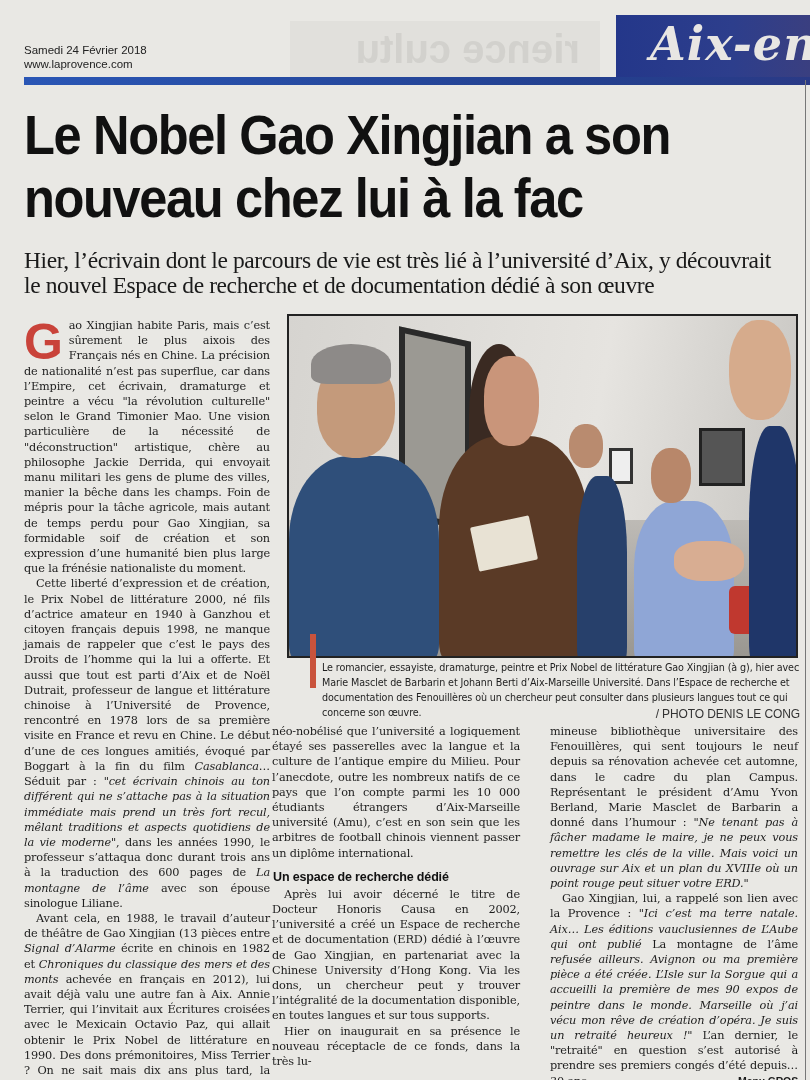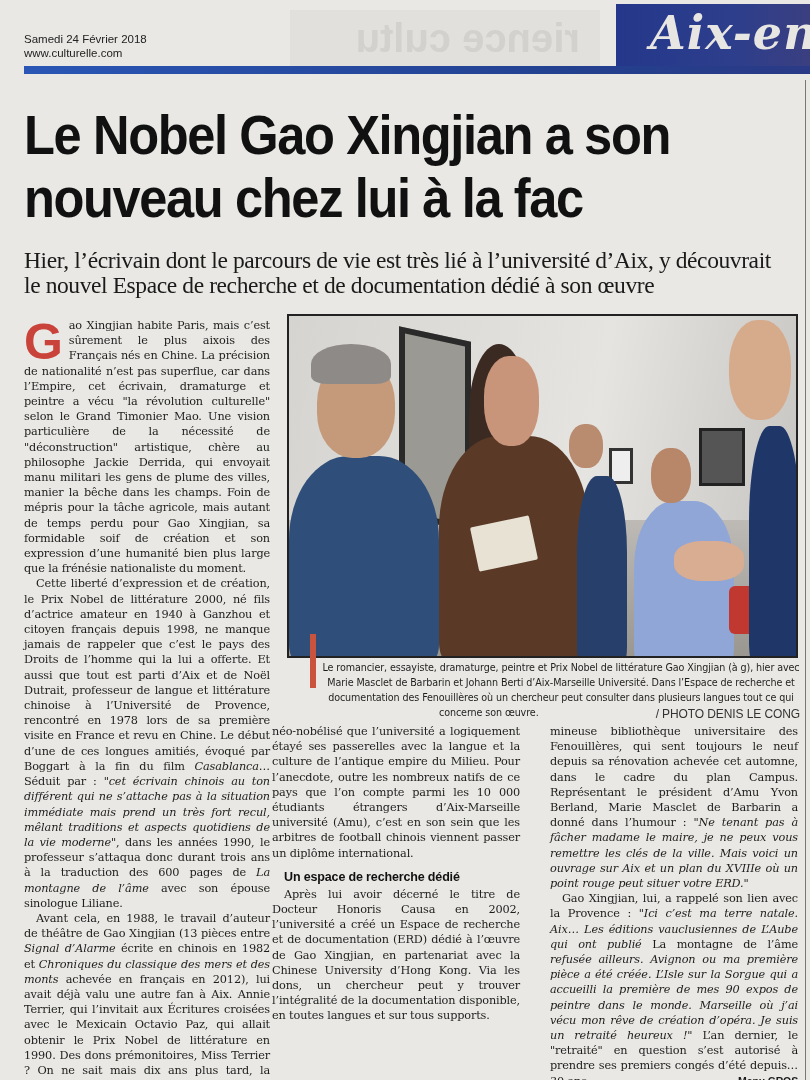--- a/index.html
+++ b/index.html
@@ -4,21 +4,21 @@
 <style>
   * { box-sizing: border-box; margin: 0; padding: 0; }
   html, body { width: 810px; height: 1080px; overflow: hidden; }
   body {
     background: #e9e8e4;
     font-family: "DejaVu Serif", serif;
     color: #1e1e1e;
     position: relative;
   }
   .header {
-    position: absolute; left: 0; top: 4px; width: 810px; height: 72px; padding-left: 17px;
+    position: absolute; left: 0; top: 15px; width: 810px; height: 72px; padding-left: 17px;
   }
   .header .meta {
     position: absolute; left: 24px; top: 28px;
     font-family: "Liberation Sans", sans-serif;
     font-size: 11.5px; line-height: 14px; color: #222;
   }
   .header .ghost {
     position: absolute; left: 290px; top: 6px; width: 310px; height: 56px;
     background: #e1e0dc;
     font-family: "Liberation Sans", sans-serif;
@@ -66,21 +66,21 @@
   .dropcap {
     float: left; font-family: "Liberation Sans", sans-serif; font-weight: bold;
     color: #c9433a; font-size: 50px; line-height: 40px; margin: 4px 6px 0 0;
   }
   #col1 { left: 24px; top: 318px; width: 246px; }
   #col2 { left: 272px; top: 724px; width: 248px; }
   #col3 { left: 550px; top: 724px; width: 248px; }
 
   .subsection-title {
     font-family: "Liberation Sans", sans-serif; font-weight: bold;
-    font-size: 12.5px; line-height: 16px; margin: 8px 0 2px 12px;
+    font-size: 12.5px; line-height: 16px; margin: 8px 0 2px 1px;
     text-indent: 0; color: #111;
   }
   .signature {
     font-family: "Liberation Sans", sans-serif; font-weight: bold; font-size: 10.5px;
     float: right;
   }
 
   .photo {
     position: absolute; left: 287px; top: 314px; width: 511px; height: 344px;
     border: 2px solid #222; overflow: hidden;
@@ -114,30 +114,30 @@
     font-family: "DejaVu Sans", sans-serif; font-size: 9.6px; line-height: 15px;
     color: #1e1e1e; letter-spacing: -0.1px;
   }
   .caption-bar {
     position: absolute; left: 310px; top: 634px; width: 6px; height: 54px; background: #c9533c;
   }
   .credit {
     font-family: "Liberation Sans", sans-serif; font-size: 12px; color: #333;
     float: right; margin-top: 2px;
   }
-  .caption .text { padding-left: 12px; text-align: center; }
+  .caption .text { padding-left: 12px; }
   .v-rule { position: absolute; left: 805px; top: 80px; width: 1px; height: 1000px; background: #777; }
 </style>
 </head>
 <body>
 
 <div class="header">
   <div class="meta">
     <div>Samedi 24 Février 2018</div>
-    <div>www.culturelle.com</div>
+    <div>www.laprovence.com</div>
   </div>
   <div class="ghost">rience cultu</div>
   <div class="section-box"></div>
   <div class="section-label">Aix-en</div>
   <div class="rule"></div>
 </div>
 
 <h1 class="headline">
   <div>Le Nobel Gao Xingjian a son</div>
   <div>nouveau chez lui à la fac</div>
@@ -179,20 +179,21 @@
 
 <div class="caption-bar"></div>
 <div class="caption">
   <div class="text"><span>Le romancier, essayiste, dramaturge, peintre et Prix Nobel de littérature Gao Xingjian (à g), hier avec Marie Masclet de Barbarin et Johann Berti d’Aix-Marseille Université. Dans l’Espace de recherche et documentation des Fenouillères où un chercheur peut consulter dans plusieurs langues tout ce qui concerne son œuvre.</span> <span class="credit">/ PHOTO DENIS LE CONG</span></div>
 </div>
 
 <div class="col" id="col2">
   <p class="first">néo-nobélisé que l’université a logiquement étayé ses passerelles avec la langue et la culture de l’antique empire du Milieu. Pour l’anecdote, outre les nombreux natifs de ce pays que l’on compte parmi les 10 000 étudiants étrangers d’Aix-Marseille université (Amu), c’est en son sein que les arbitres de football chinois viennent passer un diplôme international.</p>
   <div class="subsection-title">Un espace de recherche dédié</div>
   <p>Après lui avoir décerné le titre de Docteur Honoris Causa en 2002, l’université a créé un Espace de recherche et de documentation (ERD) dédié à l’œuvre de Gao Xingjian, en partenariat avec la Chinese University d’Hong Kong. Via les dons, un chercheur peut y trouver l’intégralité de la documentation disponible, en toutes langues et sur tous supports.</p>
+  <p>Hier on inaugurait en sa présence le nouveau réceptacle de ce fonds, dans la très lu-</p>
 </div>
 
 <div class="col" id="col3">
   <p class="first"><span>mineuse bibliothèque universitaire des Fenouillères, qui sent toujours le neuf depuis sa rénovation achevée cet automne, dans le cadre du plan Campus. Représentant le président d’Amu Yvon Berland, Marie Masclet de Barbarin a donné dans l’humour : "</span><i>Ne tenant pas à fâcher madame le maire, je ne peux vous remettre les clés de la ville. Mais voici un ouvrage sur Aix et un plan du XVIIIe où un point rouge peut situer votre ERD.</i><span>"</span></p>
   <p><span>Gao Xingjian, lui, a rappelé son lien avec la Provence : "</span><i>Ici c’est ma terre natale. Aix… Les éditions vauclusiennes de L’Aube qui ont publié</i><span> La montagne de l’âme </span><i>refusée ailleurs. Avignon ou ma première pièce a été créée. L’Isle sur la Sorgue qui a accueilli la première de mes 90 expos de peintre dans le monde. Marseille où j’ai vécu mon rêve de création d’opéra. Je suis un retraité heureux !</i><span>" L’an dernier, le "retraité" en question s’est autorisé à prendre ses premiers congés d’été depuis… 30 ans.</span> <span class="signature">Manu GROS</span></p>
 </div>
 
 <div class="v-rule"></div>
 
 </body></html>

